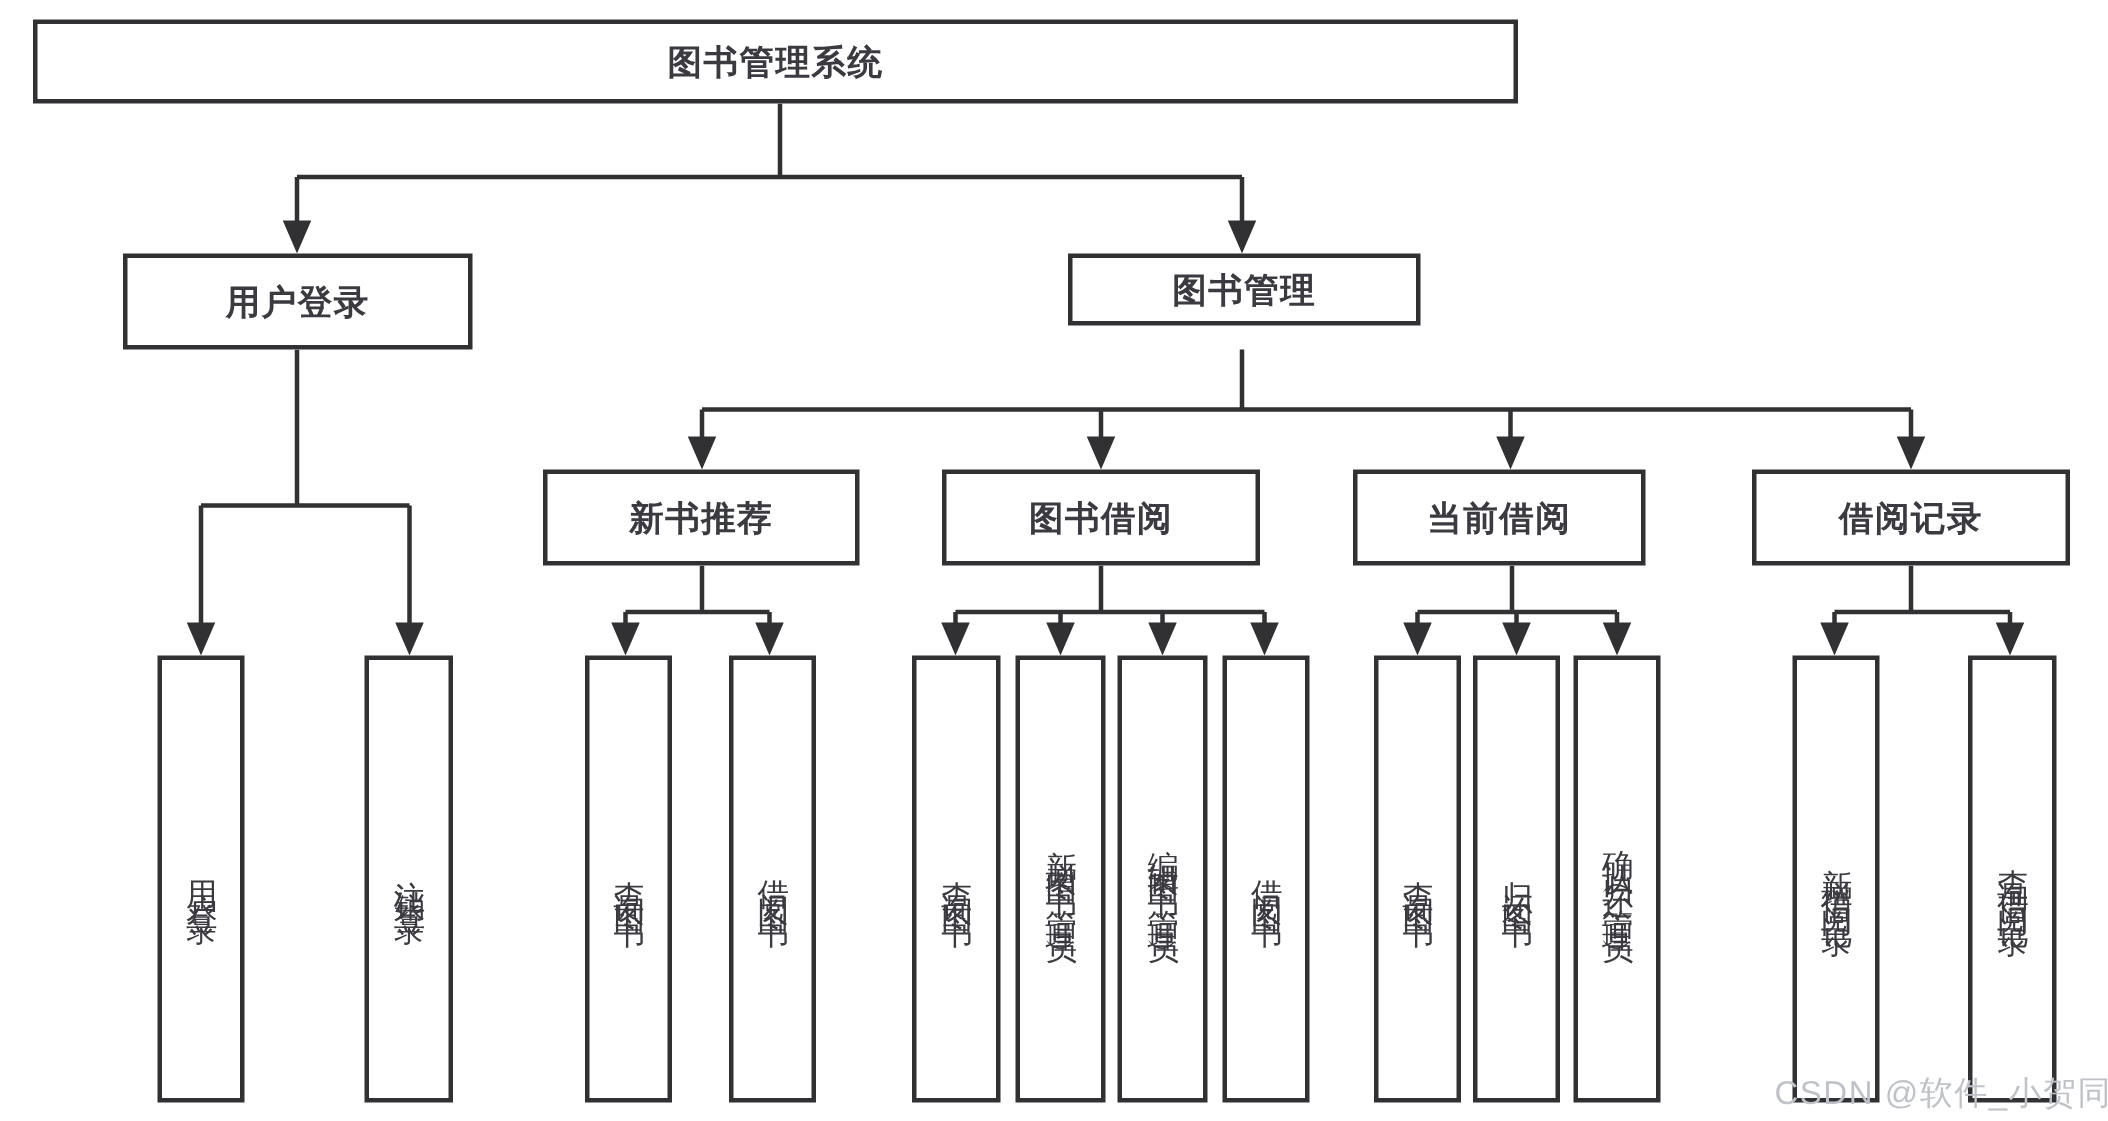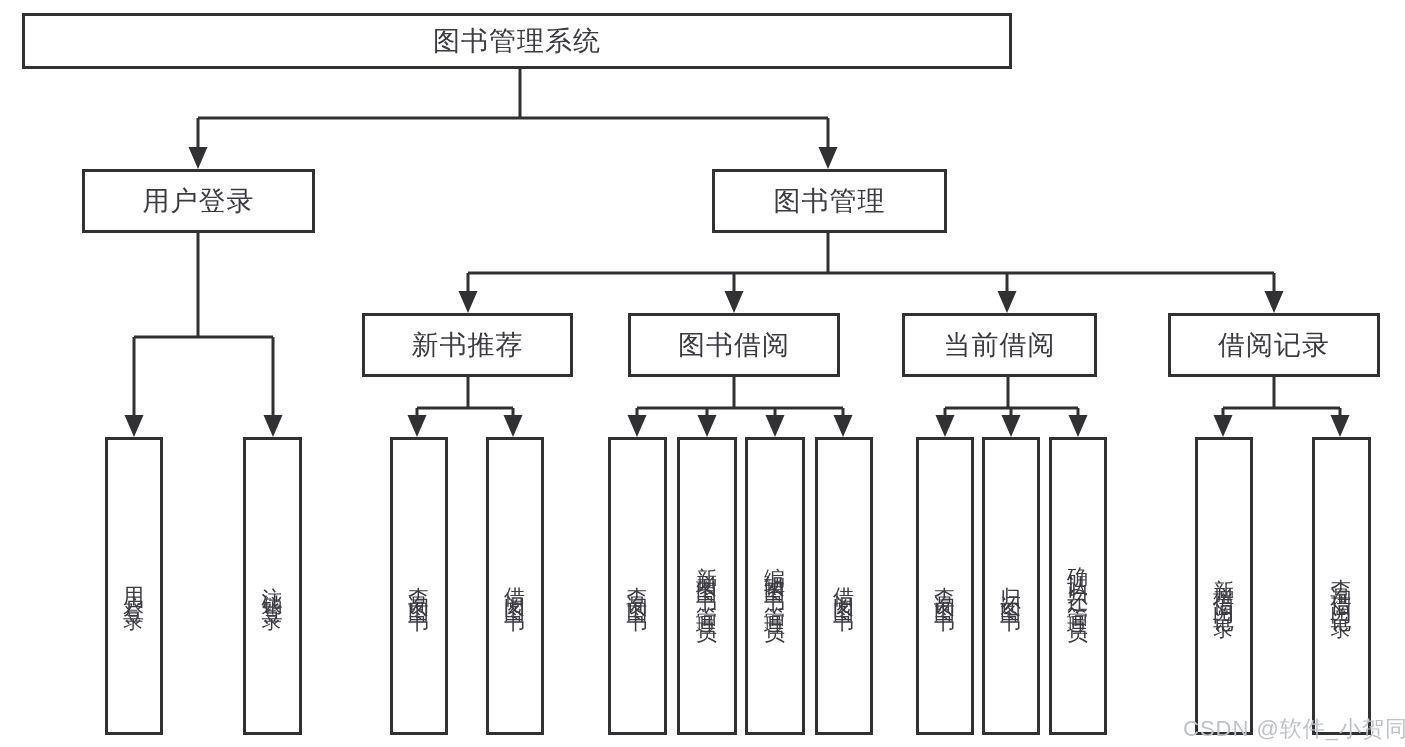--- a/index.html
+++ b/index.html
@@ -15,23 +15,24 @@
     position:absolute;
     box-sizing:border-box;
     border:3px solid #313134;
     background:#ffffff;
     display:flex;
     align-items:center;
     justify-content:center;
     color:#3a3a40;
   }
   .hbox span{
-    font-size:27px;
+    font-size:23px;
     letter-spacing:1px;
     white-space:nowrap;
+    font-weight:bold;
   }
   .vbox span{
     writing-mode:vertical-rl;
     text-orientation:mixed;
     font-size:21px;
     letter-spacing:8px;
     line-height:1;
     white-space:nowrap;
   }
   .watermark{
@@ -69,21 +70,21 @@
              M1213.5 415H1232.5L1223 437Z M1330.5 415H1349.5L1340 437Z"></path>
   </svg>
 
   <div class="hbox" style="left:22px;top:13px;width:990px;height:56px">
     <span>图书管理系统</span>
   </div>
 
   <div class="hbox" style="left:82px;top:169px;width:233px;height:64px">
     <span>用户登录</span>
   </div>
-  <div class="hbox" style="left:712px;top:169px;width:235px;height:64px">
+  <div class="hbox" style="left:712px;top:169px;width:235px;height:48px">
     <span>图书管理</span>
   </div>
 
   <div class="hbox" style="left:362px;top:313px;width:211px;height:64px">
     <span>新书推荐</span>
   </div>
   <div class="hbox" style="left:628px;top:313px;width:212px;height:64px">
     <span>图书借阅</span>
   </div>
   <div class="hbox" style="left:902px;top:313px;width:195px;height:64px">

